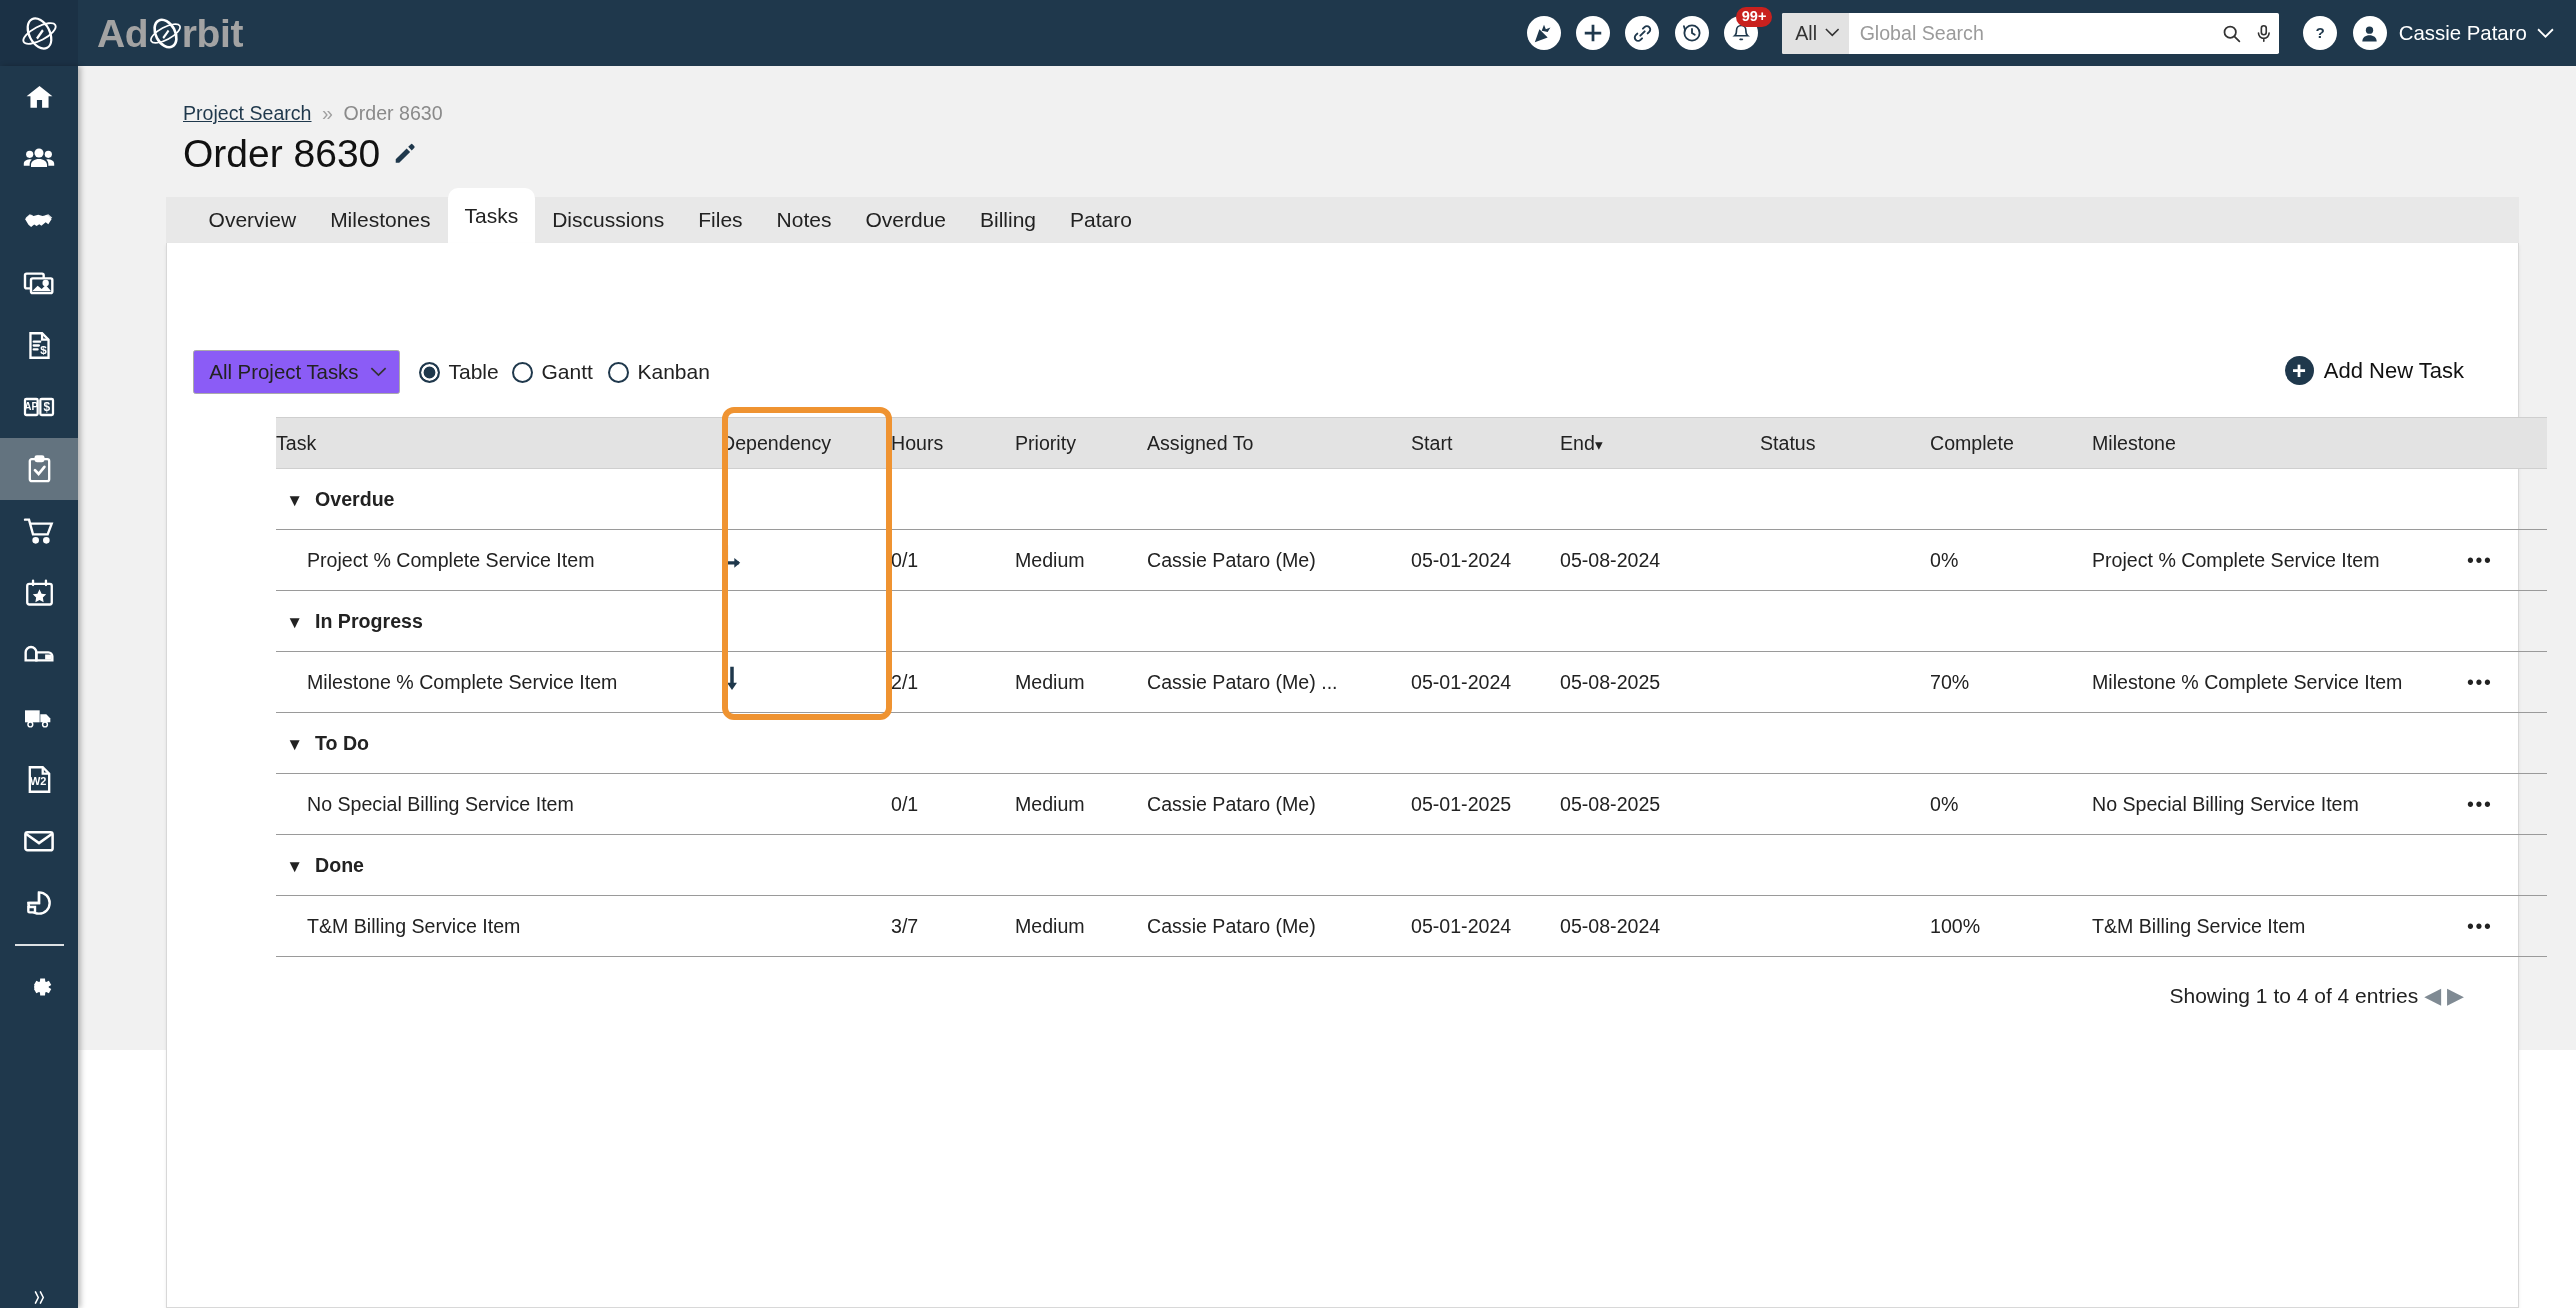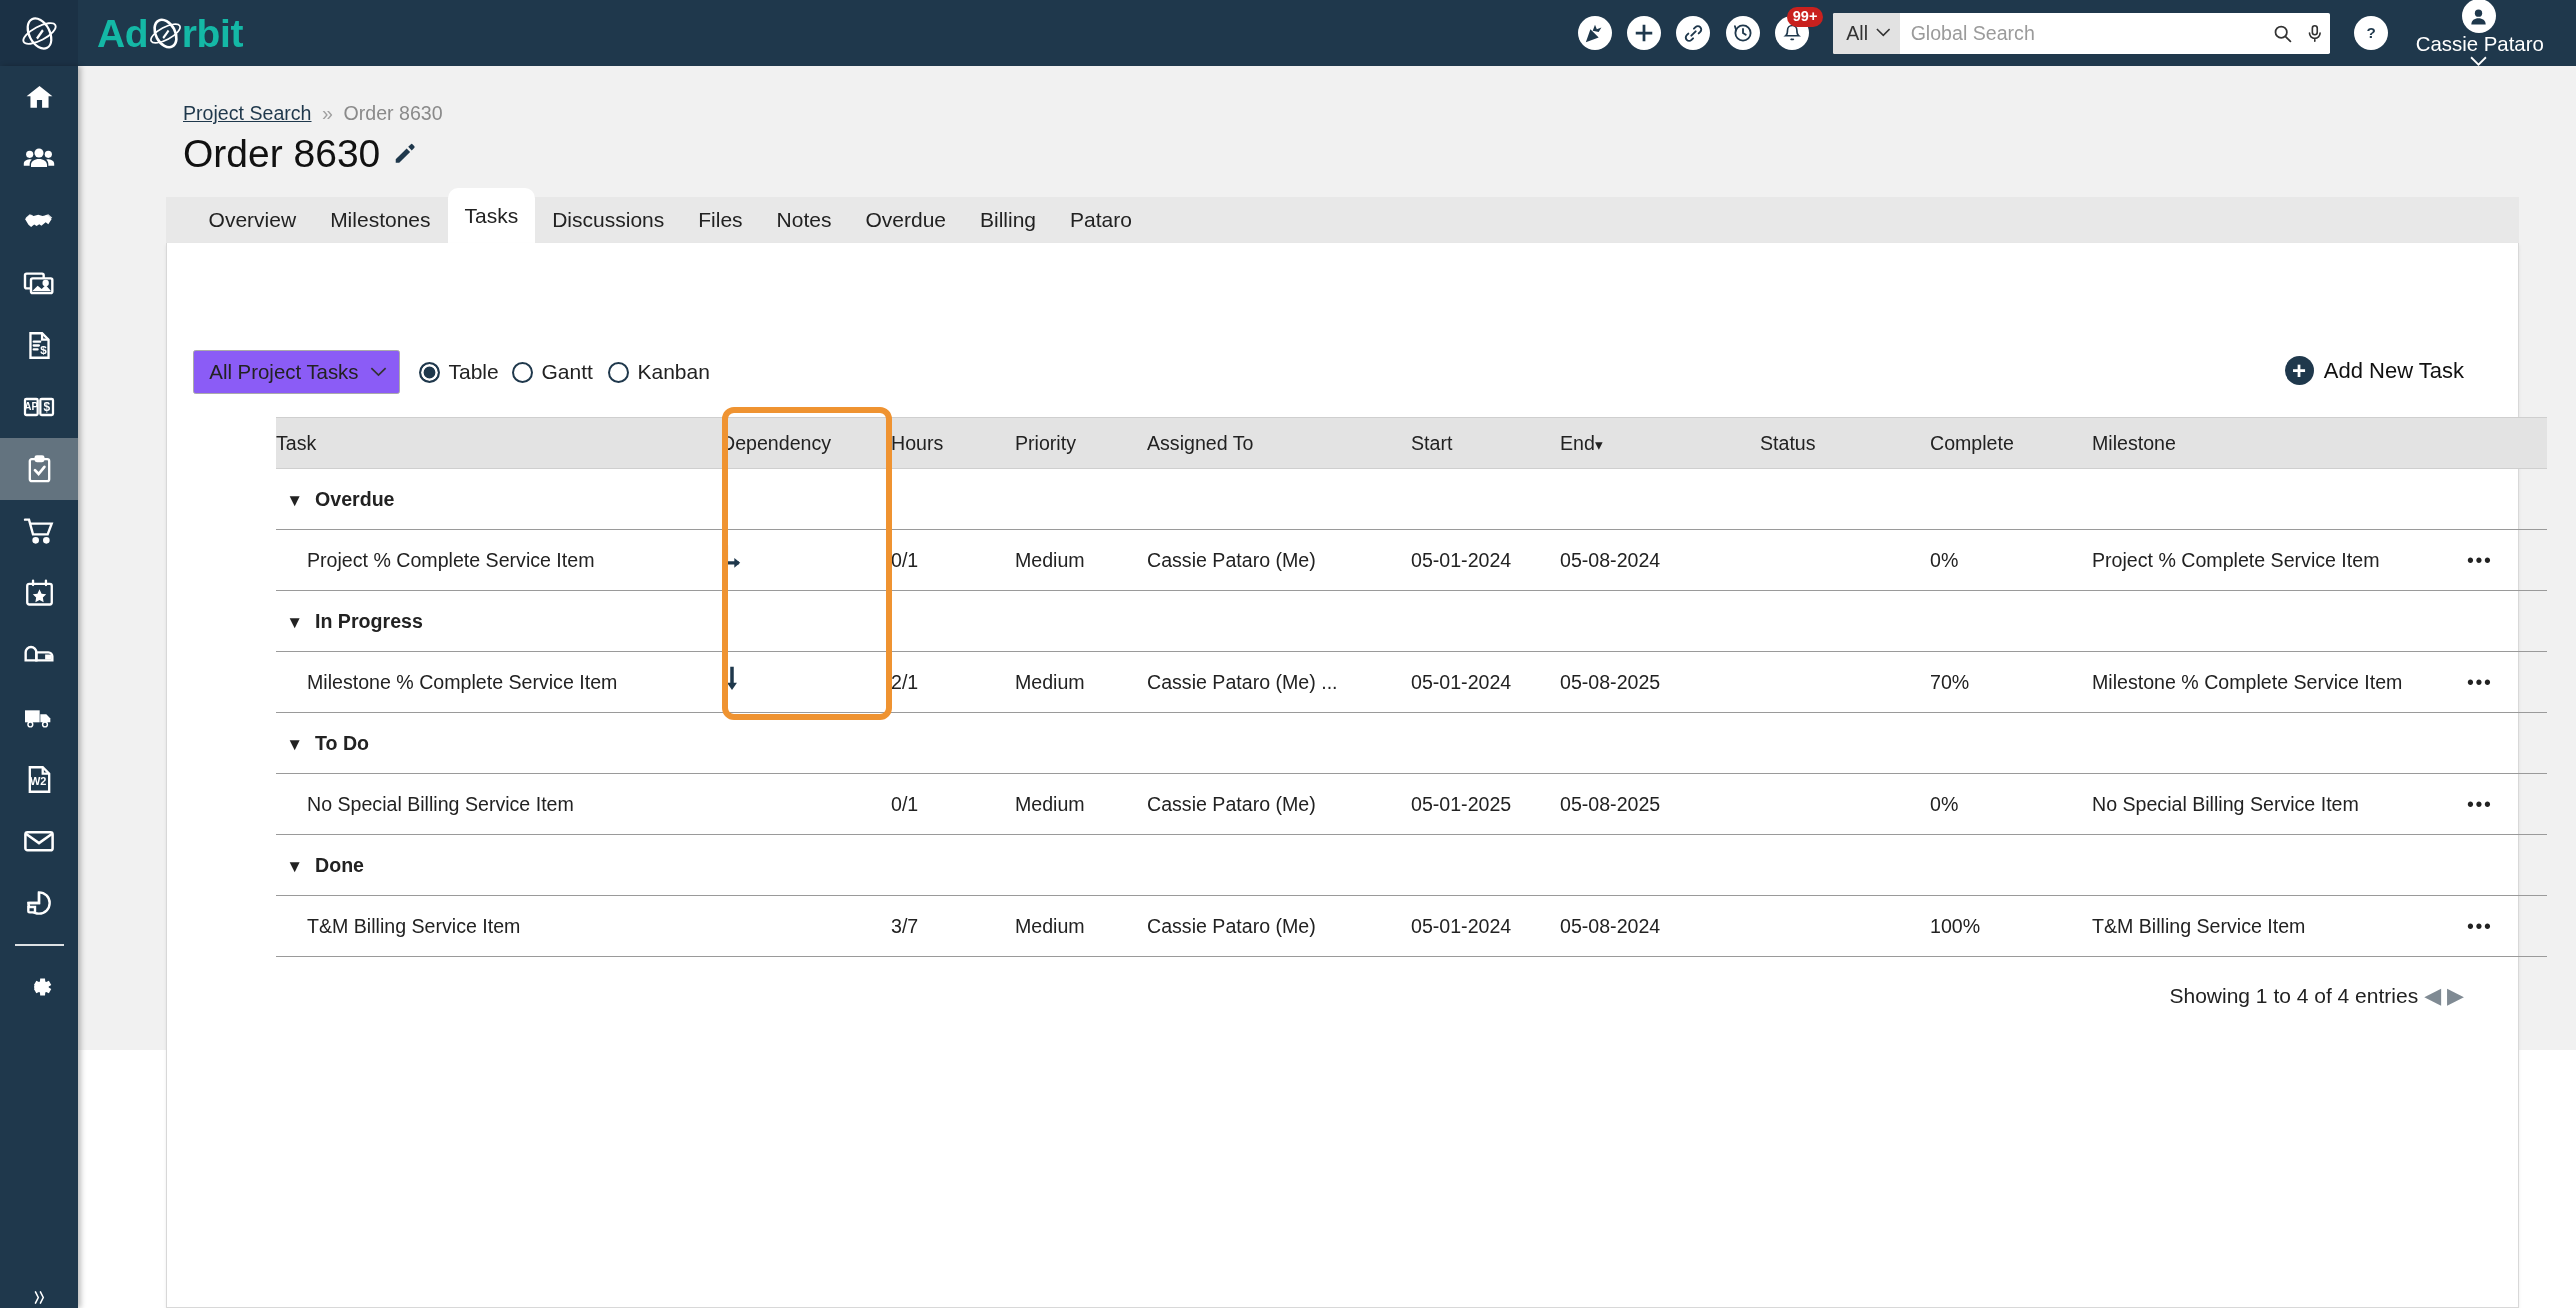--- a/index.html
+++ b/index.html
@@ -14,21 +14,21 @@
     position: absolute; left: 0; top: 0; width: 2576px; height: 66px;
     background: #1f384c;
     display: flex; align-items: center;
   }
   #logo-block {
     width: 78px; height: 66px; background: #1b3145;
     display: flex; align-items: center; justify-content: center;
   }
   #brand {
     display: flex; align-items: center; margin-left: 19px;
-    color: #14b8a6; font-size: 39px; font-weight: bold; letter-spacing: -0.4px;
+    color: #a3a3a3; font-size: 39px; font-weight: bold; letter-spacing: -0.4px;
   }
   .brand-txt { line-height: 1; }
   .planet-svg { display:block; }
   #topbar-right {
     margin-left: auto; display: flex; align-items: center; padding-right: 22px;
   }
   .circ-icon {
     width: 34px; height: 34px; border-radius: 50%;
     background: #ffffff; color: #1f384c;
     display: flex; align-items: center; justify-content: center;
@@ -47,21 +47,21 @@
   #search-scope {
     background: #e2e2e2; height: 41px; display: flex; align-items: center;
     padding: 0 10.2px 0 13.6px; color: #333; font-size: 19.6px; gap: 7.7px;
   }
   #search-input {
     border: 0; outline: 0; height: 41px; width: 366px; font-size: 19.6px;
     padding: 0 10.2px; color: #333; font-family: "Liberation Sans", sans-serif;
   }
   #search-input::placeholder { color: #9b9b9b; }
   .search-btn { width: 32px; height:41px; display:flex; align-items:center; justify-content:center; color:#333; }
-  #user-block { display: flex; align-items: center; color: #fff; font-size: 20.4px; flex-direction: column; }
+  #user-block { display: flex; align-items: center; color: #fff; font-size: 20.4px; }
   #user-name { margin: 0 10.2px 0 12px; }
 
   
   #sidebar {
     position: absolute; left: 0; top: 66px; width: 78px; height: 1242px;
     background: #1f384c;
     box-shadow: 2.6px 0 5.1px rgba(0,0,0,0.25);
     z-index: 5;
   }
   .side-item {

